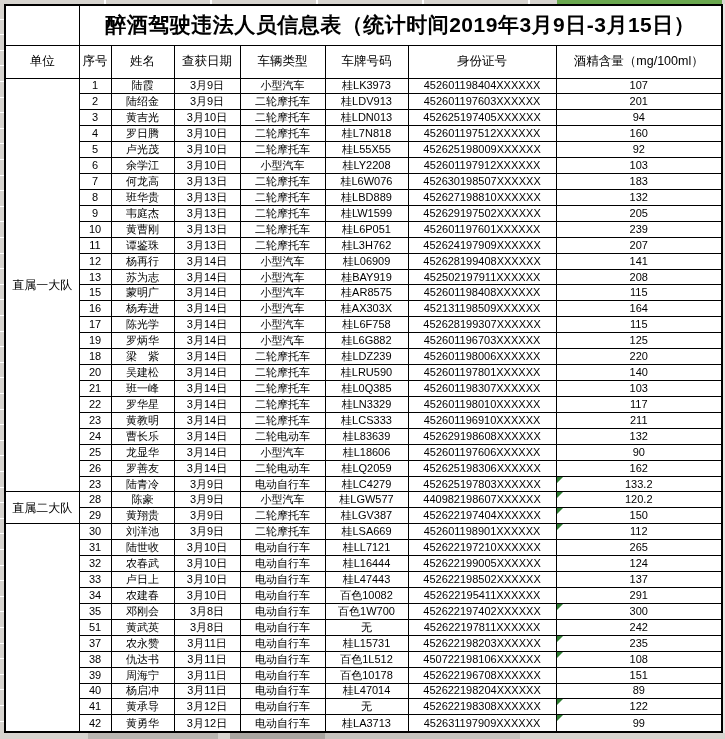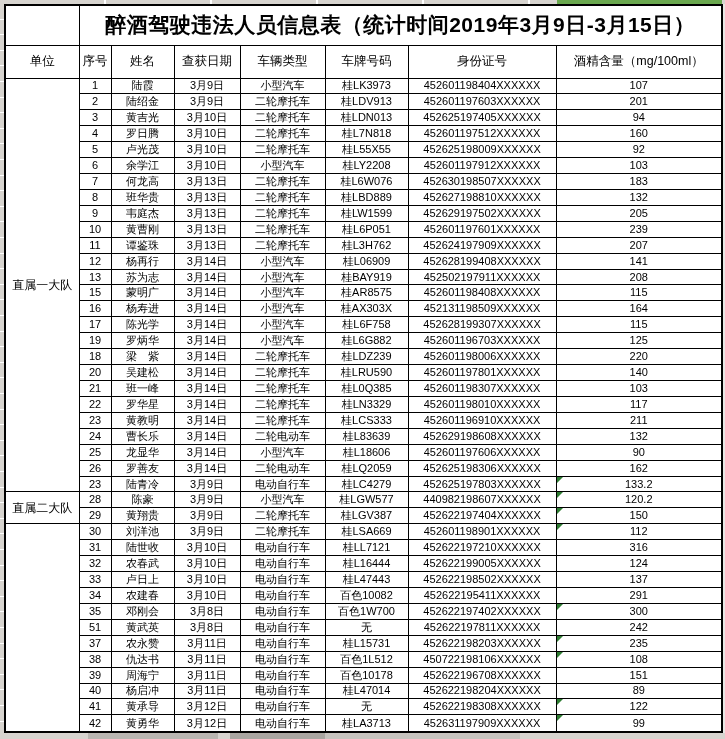--- a/index.html
+++ b/index.html
@@ -355,21 +355,21 @@
           <td>452601198901XXXXXX</td>
           <td class="alc">112<div class="flag" style="border-top-color: rgb(46, 125, 50);"></div></td>
         </tr>
         <tr>
           <td>31</td>
           <td>陆世收</td>
           <td>3月10日</td>
           <td>电动自行车</td>
           <td>桂LL7121</td>
           <td>452622197210XXXXXX</td>
-          <td class="alc">316</td>
+          <td class="alc">265</td>
         </tr>
         <tr>
           <td>32</td>
           <td>农春武</td>
           <td>3月10日</td>
           <td>电动自行车</td>
           <td>桂L16444</td>
           <td>452622199005XXXXXX</td>
           <td class="alc">124</td>
         </tr>

